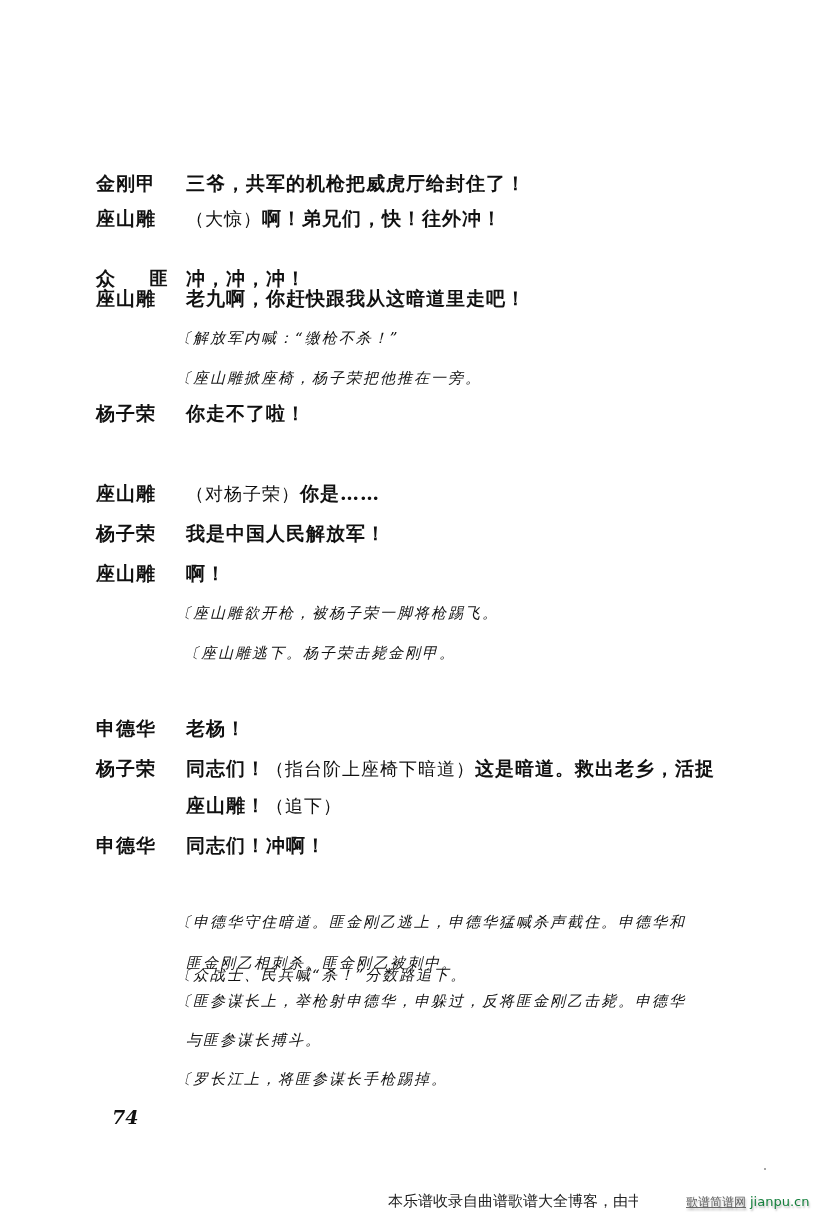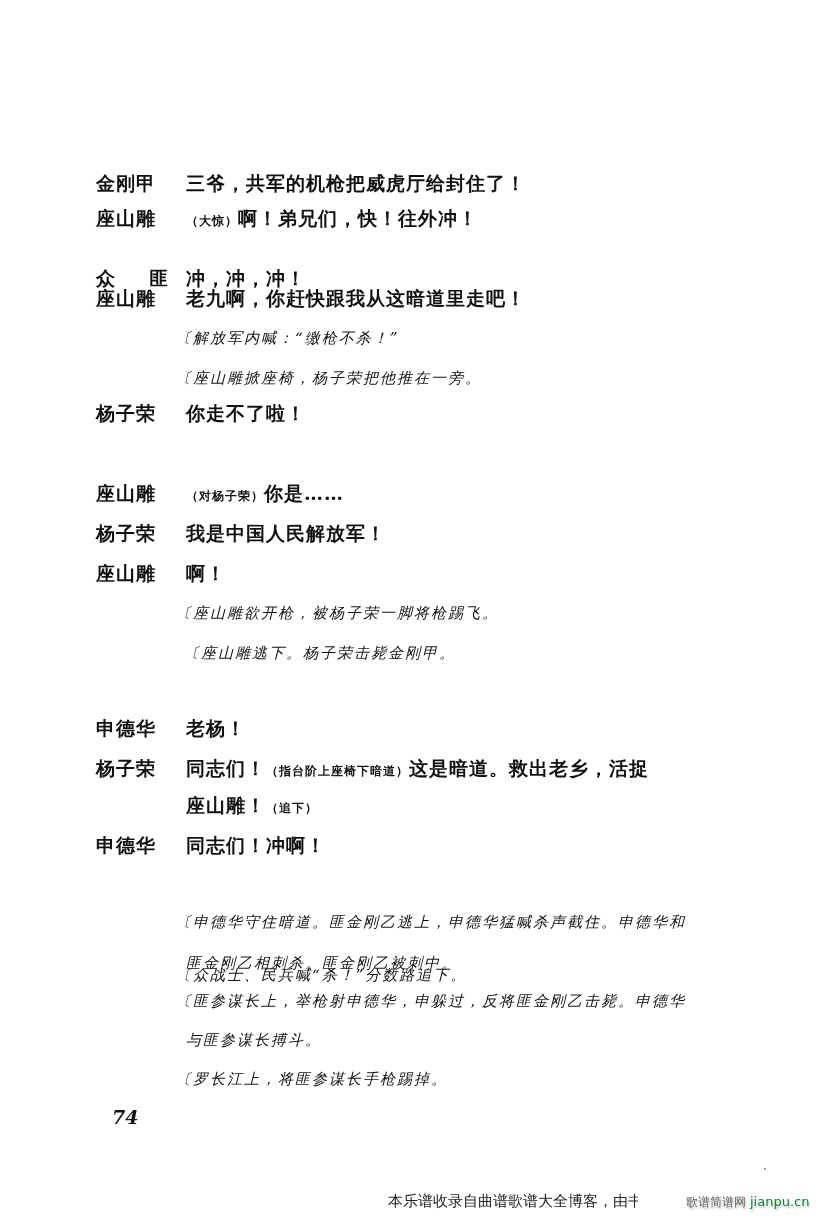--- a/index.html
+++ b/index.html
@@ -43,22 +43,22 @@
     .dialog {
       position: absolute;
       left: 186px;
       top: 0;
       font-size: 19px;
       font-weight: bold;
       letter-spacing: 1px;
       line-height: 24px;
     }
     .dialog .aside {
-      font-size: 12px;
-      font-weight: bold;
+      font-size: 18px;
+      font-weight: normal;
       letter-spacing: 1px;
     }
     .stage {
       position: absolute;
       left: 176px;
       top: 2px;
       font-size: 15px;
       font-weight: normal;
       letter-spacing: 2px;
       line-height: 22px;
@@ -112,20 +112,21 @@
       position: absolute;
       left: 686px;
       top: 4px;
       font-size: 12px;
       white-space: nowrap;
       text-shadow: 1px 2px 2px #bbb;
     }
     .watermark .wm-cn {
       font-family: "DejaVu Serif", "Liberation Serif", serif;
       color: #666;
+      text-decoration: underline;
     }
     .watermark .wm-site {
       font-family: "DejaVu Sans", "Liberation Sans", sans-serif;
       color: #15803d;
       margin-left: 4px;
       font-size: 13px;
     }
   </style>
 </head>
 <body>

